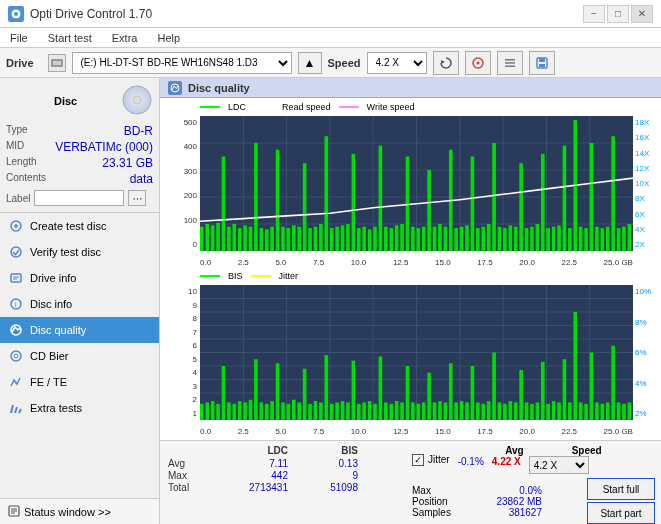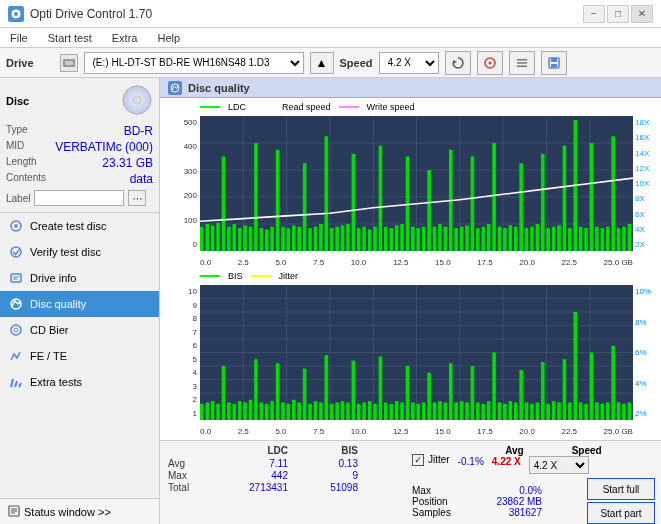--- a/index.html
+++ b/index.html
@@ -12,34 +12,34 @@
     .titlebar-controls { display: flex; gap: 2px; }
     .titlebar-btn { width: 22px; height: 18px; display: flex; align-items: center; justify-content: center; cursor: pointer; font-size: 10px; color: #555; background: #f0f0f0; border: 1px solid #ccc; }
     .titlebar-btn.close { background: #e0e0e0; }
     
     
     .menubar { background: #fff; height: 20px; display: flex; align-items: center; padding: 0 6px; border-bottom: 1px solid #ccc; gap: 12px; }
     .menubar-item { font-size: 11px; color: #333; cursor: pointer; padding: 2px 4px; }
     
     
     .drivebar { background: #f5f5f5; height: 30px; display: flex; align-items: center; padding: 0 6px; border-bottom: 1px solid #ccc; gap: 6px; }
-    .drivebar-label { font-size: 11px; font-weight: bold; color: #333; margin-right: 20px; text-align: center; }
+    .drivebar-label { font-size: 11px; font-weight: bold; color: #333; margin-right: 8px; text-align: center; }
     .drive-select { height: 22px; width: 220px; font-size: 10px; border: 1px solid #aaa; background: #fff; padding: 0 4px; }
     .eject-btn { width: 24px; height: 22px; background: #f0f0f0; border: 1px solid #aaa; display: flex; align-items: center; justify-content: center; cursor: pointer; font-size: 12px; }
     .speed-label { font-size: 11px; font-weight: bold; color: #333; }
     .speed-select { height: 22px; width: 60px; font-size: 10px; border: 1px solid #aaa; background: #fff; padding: 0 4px; }
     .toolbar-btn { width: 26px; height: 24px; background: #f0f0f0; border: 1px solid #aaa; display: flex; align-items: center; justify-content: center; cursor: pointer; }
     
     
     .main { display: flex; height: calc(524px - 78px); }
     
     
     .sidebar { width: 160px; background: #f0f0f0; border-right: 1px solid #ccc; display: flex; flex-direction: column; }
     .disc-info-panel { padding: 6px; border-bottom: 1px solid #ccc; }
-    .disc-header { display: flex; justify-content: space-between; align-items: center; margin-bottom: 6px; }
+    .disc-header { display: flex; justify-content: space-between; align-items: center; margin-bottom: 6px; margin-left: 48px; }
     .disc-title { font-weight: bold; font-size: 11px; }
     .disc-row { display: flex; justify-content: space-between; margin-bottom: 2px; }
     .disc-key { color: #555; font-size: 10px; }
     .disc-value { color: #0000cc; font-size: 12px; }
     .disc-label-row { display: flex; align-items: center; gap: 4px; margin-top: 4px; }
     .disc-label-input { width: 90px; height: 16px; border: 1px solid #aaa; font-size: 10px; }
     .disc-label-btn { width: 18px; height: 16px; background: #f0f0f0; border: 1px solid #aaa; display: flex; align-items: center; justify-content: center; font-size: 10px; cursor: pointer; }
     
     .nav-items { flex: 1; }
     .nav-item { display: flex; align-items: center; height: 26px; padding: 0 8px; cursor: pointer; gap: 6px; }
@@ -219,20 +219,29 @@
       </div>
       <div class="nav-item">
         <div class="nav-item-icon">
           <svg width="14" height="14" viewBox="0 0 14 14">
               <rect x="2" y="3" width="10" height="8" rx="1" fill="none" stroke="#5588cc" stroke-width="1.5"></rect>
               <line x1="4" y1="6" x2="10" y2="6" stroke="#5588cc" stroke-width="1"></line>
               <line x1="4" y1="8" x2="8" y2="8" stroke="#5588cc" stroke-width="1"></line>
             </svg>
         </div>
         <span class="nav-item-label">Drive info</span>
+      </div>
+      <div class="nav-item">
+        <div class="nav-item-icon">
+          <svg width="14" height="14" viewBox="0 0 14 14">
+              <circle cx="7" cy="7" r="5" fill="none" stroke="#5588cc" stroke-width="1.5"></circle>
+              <text x="6" y="10" font-size="7" fill="#5588cc">i</text>
+            </svg>
+        </div>
+        <span class="nav-item-label">Disc info</span>
       </div>
       <div class="nav-item active">
         <div class="nav-item-icon">
           <svg width="14" height="14" viewBox="0 0 14 14">
               <circle cx="7" cy="7" r="5" fill="none" stroke="#fff" stroke-width="1.5"></circle>
               <polyline points="3,9 6,4 9,7 11,5" fill="none" stroke="#fff" stroke-width="1.5"></polyline>
             </svg>
         </div>
         <span class="nav-item-label">Disc quality</span>
       </div>

